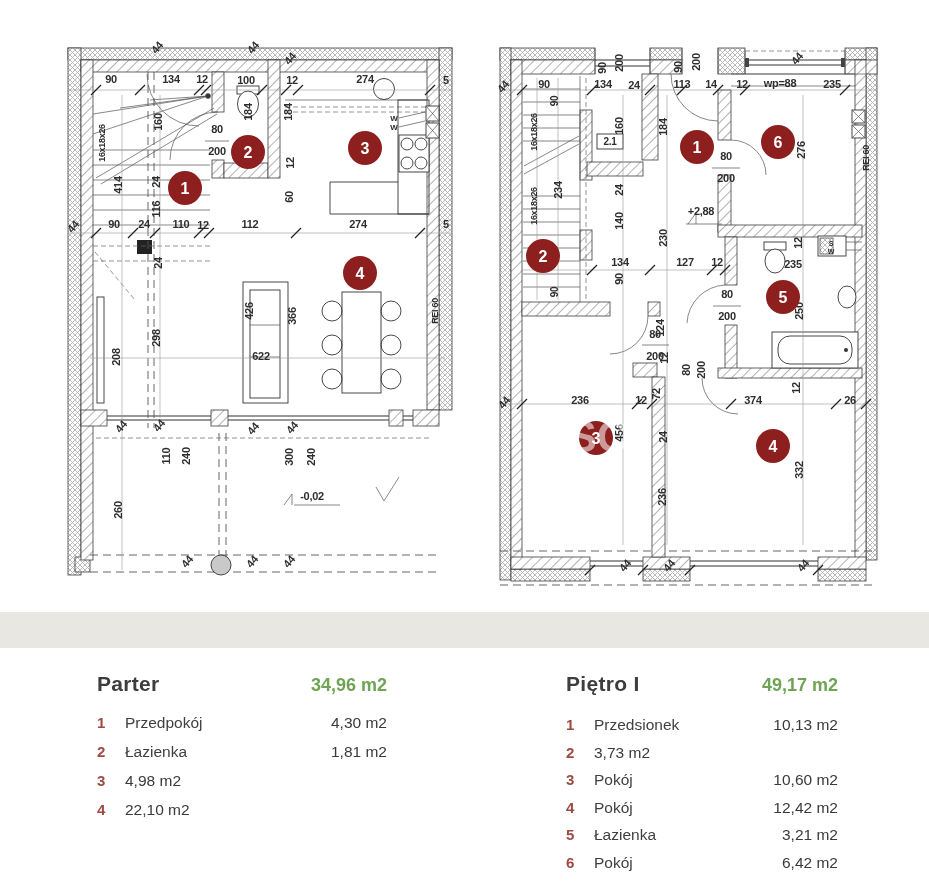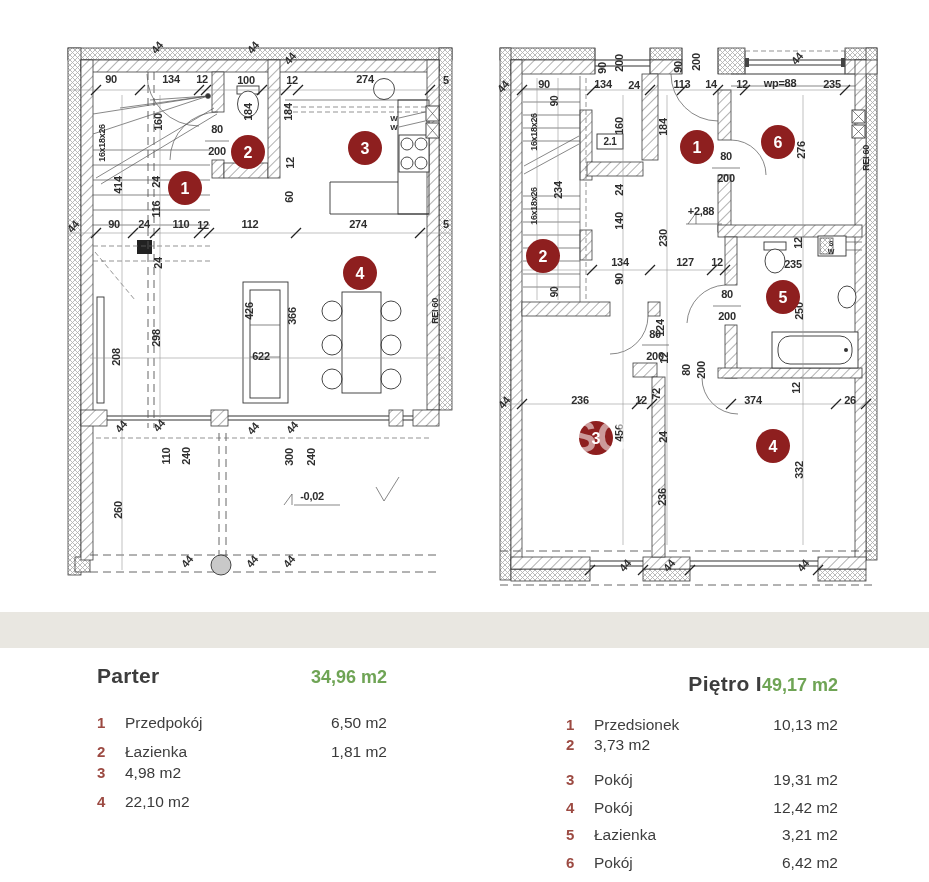--- a/index.html
+++ b/index.html
@@ -3,28 +3,28 @@
 <meta charset="utf-8">
 <style>
   html,body{margin:0;padding:0;background:#fff;width:929px;height:882px;overflow:hidden;
     font-family:"Liberation Sans",sans-serif;}
   #plans{display:block;background:#fff;}
   #divider{width:929px;height:36px;background:var(--band,#e9e7e1);}
   #legend{position:relative;width:929px;height:234px;background:#fff;}
   .col{position:absolute;top:0;}
   .col.parter{left:97px;width:290px;}
   .col.pietro{left:566px;width:272px;}
-  .col-title{display:flex;justify-content:space-between;align-items:baseline;margin:16px 0 18px;}
-  .pietro .col-title{margin:24px 0 12px;justify-content:flex-end;}
+  .col-title{display:flex;justify-content:space-between;align-items:baseline;margin:24px 0 18px;}
+  .pietro .col-title{margin:24px 0 20px;}
   .title{font-size:21px;font-weight:bold;color:var(--ink,#3d3d3d);letter-spacing:.3px;}
   .total{font-size:18px;font-weight:bold;color:var(--green,#6fa455);}
   .lrow{display:flex;align-items:baseline;font-size:15.5px;color:#3f3f3f;height:29px;}
   .pietro .lrow{height:27.5px;}
   .lrow .num{width:28px;color:var(--maroon,#9c4a42);font-weight:bold;font-size:15px;}
-  .lrow .name{flex:1;margin-top:8px;}
+  .lrow .name{flex:1;}
   .lrow .val{white-space:nowrap;color:#3a3a3a;}
   text{font-family:"Liberation Sans",sans-serif;}
   .dim{font-weight:bold;fill:#2e2e2e;letter-spacing:-.3px;}
   .wall{fill:url(#h);stroke:#3c3c3c;stroke-width:.8;}
   .ins{fill:url(#x);stroke:#3c3c3c;stroke-width:.8;}
   .thin{stroke:#555;stroke-width:.7;fill:none;}
   .dimln{stroke:#999;stroke-width:.6;fill:none;}
   .dash{stroke:#555;stroke-width:.9;fill:none;stroke-dasharray:8 5;}
   .dash2{stroke:#666;stroke-width:.7;fill:none;stroke-dasharray:5 3;}
   .tick{stroke:#222;stroke-width:1.3;fill:none;}
@@ -369,21 +369,21 @@
 <div id="divider"></div>
 <div id="legend">
     <div class="col parter">
       <div class="col-title">
         <span class="title">Parter</span>
         <span class="total">34,96 m2</span>
       </div>
       <div class="lrow">
         <span class="num">1</span>
         <span class="name">Przedpokój</span>
-        <span class="val">6,50 m2</span>
+        <span class="val">4,30 m2</span>
       </div>
       <div class="lrow">
         <span class="num">2</span>
         <span class="name">Łazienka</span>
         <span class="val">1,81 m2</span>
       </div>
       <div class="lrow">
         <span class="num">3</span>
         <span class="val">4,98 m2</span>
       </div>
@@ -402,21 +402,21 @@
         <span class="name">Przedsionek</span>
         <span class="val">10,13 m2</span>
       </div>
       <div class="lrow">
         <span class="num">2</span>
         <span class="val">3,73 m2</span>
       </div>
       <div class="lrow">
         <span class="num">3</span>
         <span class="name">Pokój</span>
-        <span class="val">19,31 m2</span>
+        <span class="val">10,60 m2</span>
       </div>
       <div class="lrow">
         <span class="num">4</span>
         <span class="name">Pokój</span>
         <span class="val">12,42 m2</span>
       </div>
       <div class="lrow">
         <span class="num">5</span>
         <span class="name">Łazienka</span>
         <span class="val">3,21 m2</span>

